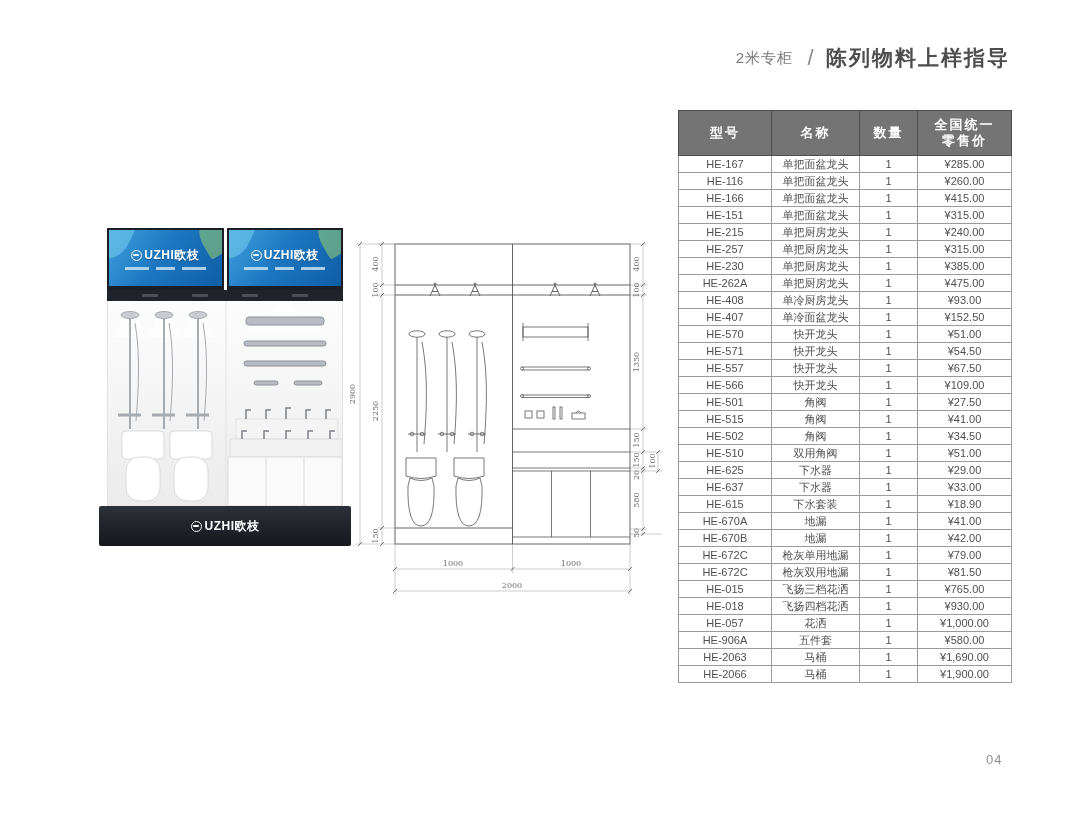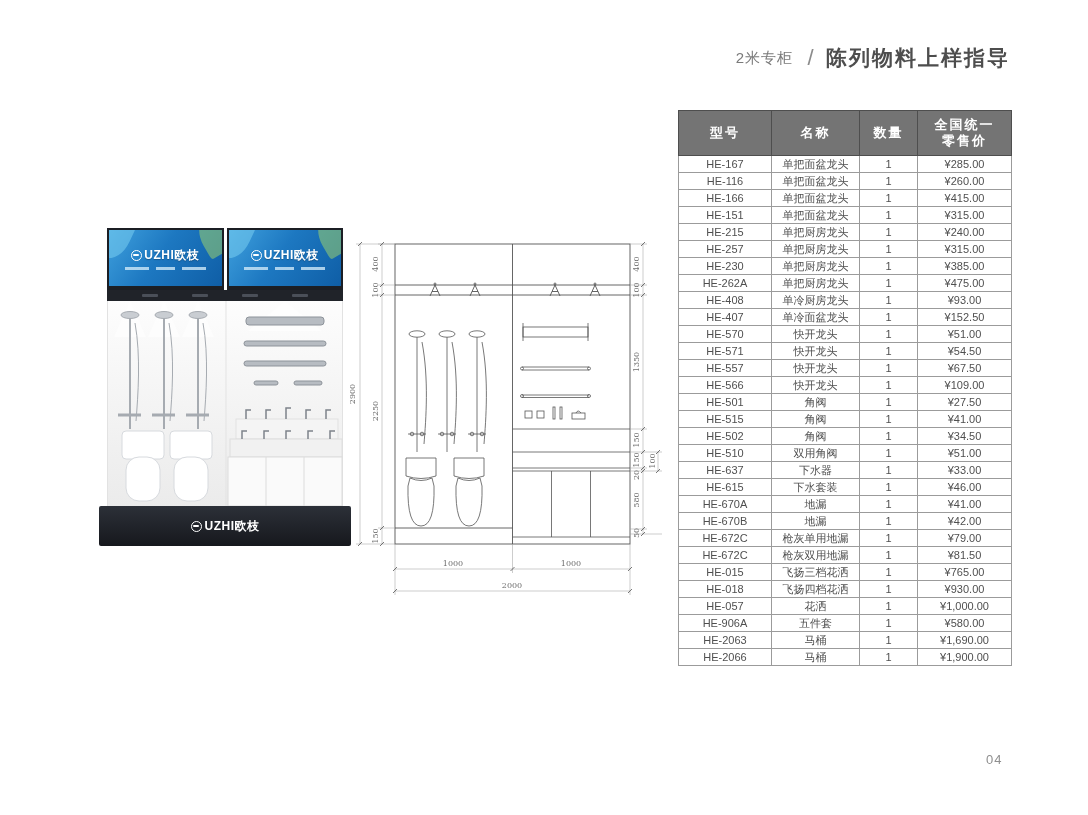--- a/index.html
+++ b/index.html
@@ -422,30 +422,36 @@
             <td>1</td>
             <td>¥34.50</td>
           </tr>
           <tr>
             <td>HE-510</td>
             <td>双用角阀</td>
             <td>1</td>
             <td>¥51.00</td>
           </tr>
           <tr>
+            <td>HE-625</td>
+            <td>下水器</td>
+            <td>1</td>
+            <td>¥29.00</td>
+          </tr>
+          <tr>
             <td>HE-637</td>
             <td>下水器</td>
             <td>1</td>
             <td>¥33.00</td>
           </tr>
           <tr>
             <td>HE-615</td>
             <td>下水套装</td>
             <td>1</td>
-            <td>¥46.00</td>
+            <td>¥18.90</td>
           </tr>
           <tr>
             <td>HE-670A</td>
             <td>地漏</td>
             <td>1</td>
             <td>¥41.00</td>
           </tr>
           <tr>
             <td>HE-670B</td>
             <td>地漏</td>

